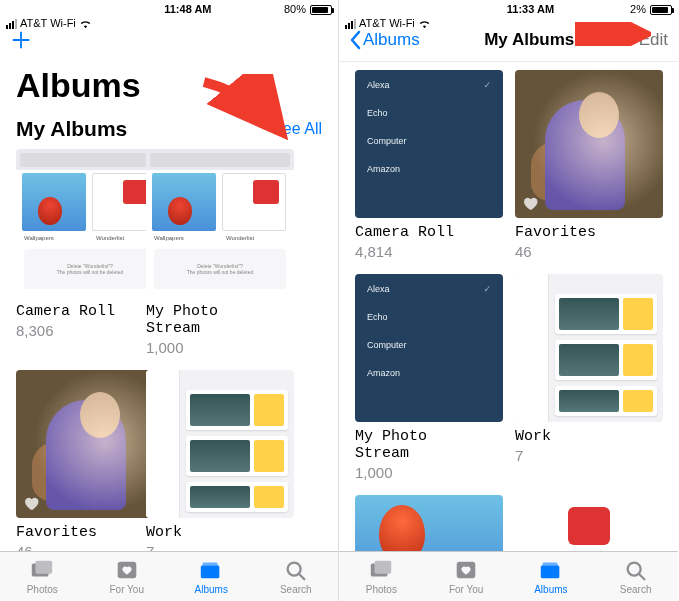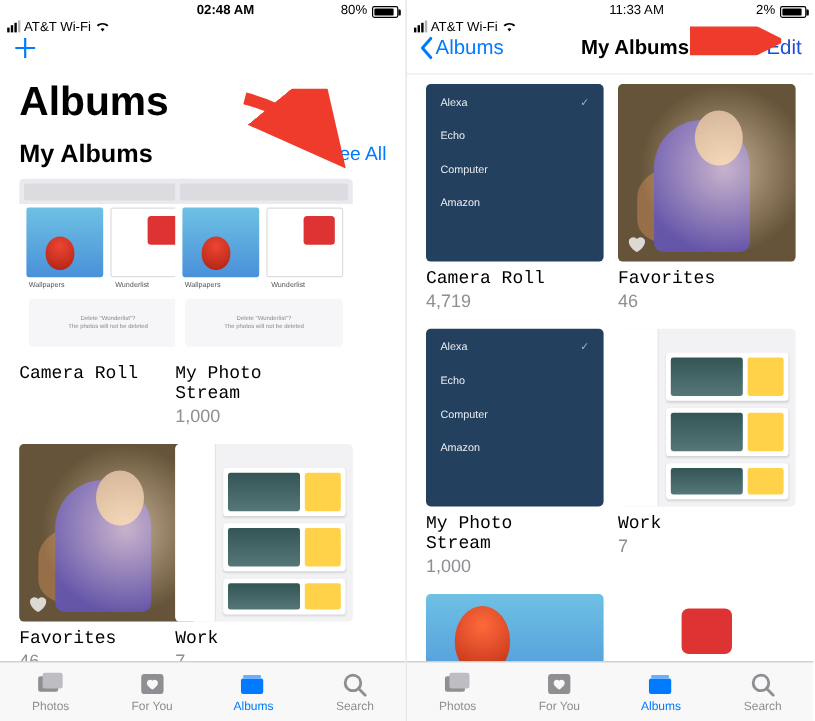--- a/index.html
+++ b/index.html
@@ -2,40 +2,40 @@
 <html><head>
 <meta charset="utf-8">
 <style>
   * { box-sizing: border-box; margin: 0; padding: 0; }
   html, body { width: 679px; height: 601px; font-family: -apple-system, "Helvetica Neue", Arial, sans-serif; background:#fff; }
   .wrap { display:flex; width:679px; height:601px; }
   .phone { position:relative; width:339px; height:601px; background:#fff; overflow:hidden; border-right:1px solid #ddd;}
   .phone:last-child{border-right:none;}
   
   .status { height:18px; display:flex; align-items:center; justify-content:space-between; padding:0 6px; font-size:11px; color:#000; }
-  .status .left{display:flex;align-items:flex-start;gap:3px;margin-top:28px;}
+  .status .left{display:flex;align-items:flex-end;gap:3px;margin-top:28px;}
   .status .right{display:flex;align-items:flex-end;gap:4px;}
   .bars{display:inline-flex;align-items:flex-end;gap:1px;}
   .bars span{width:2px;background:#000;}
   .bars span:nth-child(1){height:4px;}
   .bars span:nth-child(2){height:6px;}
   .bars span:nth-child(3){height:8px;}
   .bars span:nth-child(4){height:10px;opacity:.3;}
   .wifi{width:13px;height:10px;}
   .battery{width:22px;height:10px;border:1px solid #000;border-radius:2px;position:relative;}
   .battery::after{content:"";position:absolute;right:-3px;top:2px;width:2px;height:5px;background:#000;border-radius:0 1px 1px 0;}
   .battery .fill{position:absolute;left:1px;top:1px;bottom:1px;width:80%;background:#000;border-radius:1px;}
   
   .navbar{height:44px;display:flex;align-items:center;justify-content:space-between;padding:0 10px;border-bottom:0.5px solid rgba(0,0,0,.08);}
   .navbar.no-border{border-bottom:none;}
   .plus{width:22px;height:22px;}
   .back{display:flex;align-items:center;color:#007aff;font-size:17px;}
   .chev{width:12px;height:20px;margin-right:2px;}
   .navtitle{font-weight:600;font-size:17px;}
-  .navaction{color:#1d4ed8;font-size:17px;}
+  .navaction{color:#737373;font-size:17px;}
   
   .largetitle{font-size:34px;font-weight:700;padding:4px 16px 12px;}
   
   .section-head{display:flex;align-items:center;justify-content:space-between;padding:0 16px 6px;}
   .section-head .stitle{font-size:21px;font-weight:700;}
   .section-head .seeall{color:#007aff;font-size:16px;}
   
   .hlist{display:flex;gap:14px;padding:2px 16px;overflow:hidden;}
   .album{width:116px;flex:0 0 auto;}
   .thumb{width:148px;height:148px;border-radius:4px;background:#ccc;position:relative;overflow:hidden;}
@@ -101,21 +101,21 @@
             <span></span>
             <span></span>
             <span></span>
             <span></span>
           </span>
       <span>AT&amp;T Wi-Fi</span>
       <svg class="wifi" viewBox="0 0 24 18">
             <path d="M12 17l3-4a5 5 0 00-6 0l3 4zM3 7a14 14 0 0118 0l-2 2a11 11 0 00-14 0L3 7z" fill="#000"></path>
           </svg>
     </div>
-    <div style="font-weight:600;">02:48 AM</div>
+    <div style="font-weight:600;">11:48 AM</div>
     <div class="right">
       <span>80%</span>
       <span class="battery">
             <span class="fill"></span>
           </span>
     </div>
   </div>
 
   <div class="navbar no-border">
     <svg class="plus" viewBox="0 0 24 24">
@@ -138,20 +138,21 @@
         <div class="mini m1"></div>
             <div class="mini m2"></div>
         <span class="lbl lb1">Wallpapers</span>
         <span class="lbl lb2">Wunderlist</span>
         <div class="dialog">
           <span>Delete "Wunderlist"?</span>
           <span>The photos will not be deleted</span>
         </div>
       </div>
       <div class="aname">Camera Roll</div>
+      <div class="acount">8,306</div>
     </div>
     <div class="album">
       <div class="thumb art-screenshots">
         <div class="mini m1"></div>
             <div class="mini m2"></div>
         <span class="lbl lb1">Wallpapers</span>
         <span class="lbl lb2">Wunderlist</span>
         <div class="dialog">
           <span>Delete "Wunderlist"?</span>
           <span>The photos will not be deleted</span>
@@ -246,21 +247,21 @@
             <span></span>
             <span></span>
             <span></span>
             <span></span>
           </span>
       <span>AT&amp;T Wi-Fi</span>
       <svg class="wifi" viewBox="0 0 24 18">
             <path d="M12 17l3-4a5 5 0 00-6 0l3 4zM3 7a14 14 0 0118 0l-2 2a11 11 0 00-14 0L3 7z" fill="#000"></path>
           </svg>
     </div>
-    <div style="font-weight:400;">11:33 AM</div>
+    <div style="font-weight:700;">11:33 AM</div>
     <div class="right">
       <span>2%</span>
       <span class="battery">
             <span class="fill" style="width:81%"></span>
           </span>
     </div>
   </div>
 
   <div class="navbar">
     <div class="back">
@@ -284,21 +285,21 @@
               <span>Echo</span>
             </div>
         <div class="row">
               <span>Computer</span>
             </div>
         <div class="row">
               <span>Amazon</span>
             </div>
       </div>
       <div class="aname">Camera Roll</div>
-      <div class="acount">4,719</div>
+      <div class="acount">4,814</div>
     </div>
     <div class="album">
       <div class="thumb art-fav">
         <div class="dog"></div>
             <div class="person"></div>
             <div class="face"></div>
         <svg class="heart" viewBox="0 0 24 24">
               <path d="M12 21s-8-5-8-11a5 5 0 019-3 5 5 0 019 3c0 6-8 11-8 11z" fill="#fff"></path>
             </svg>
       </div>

